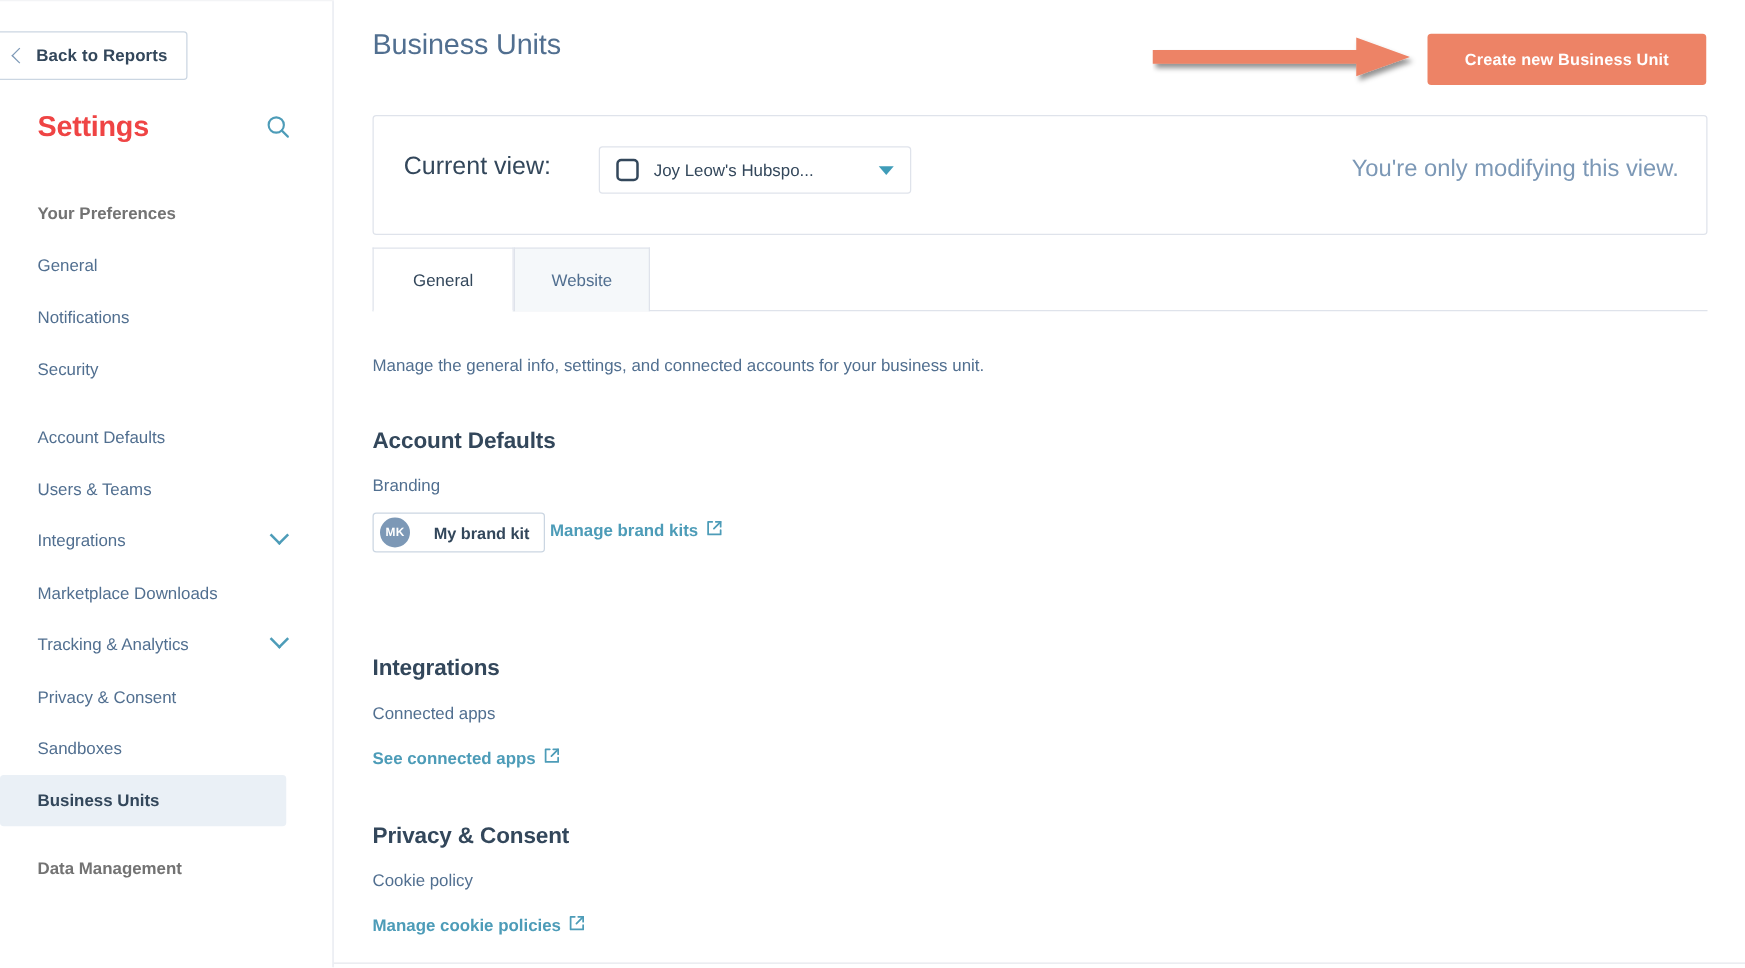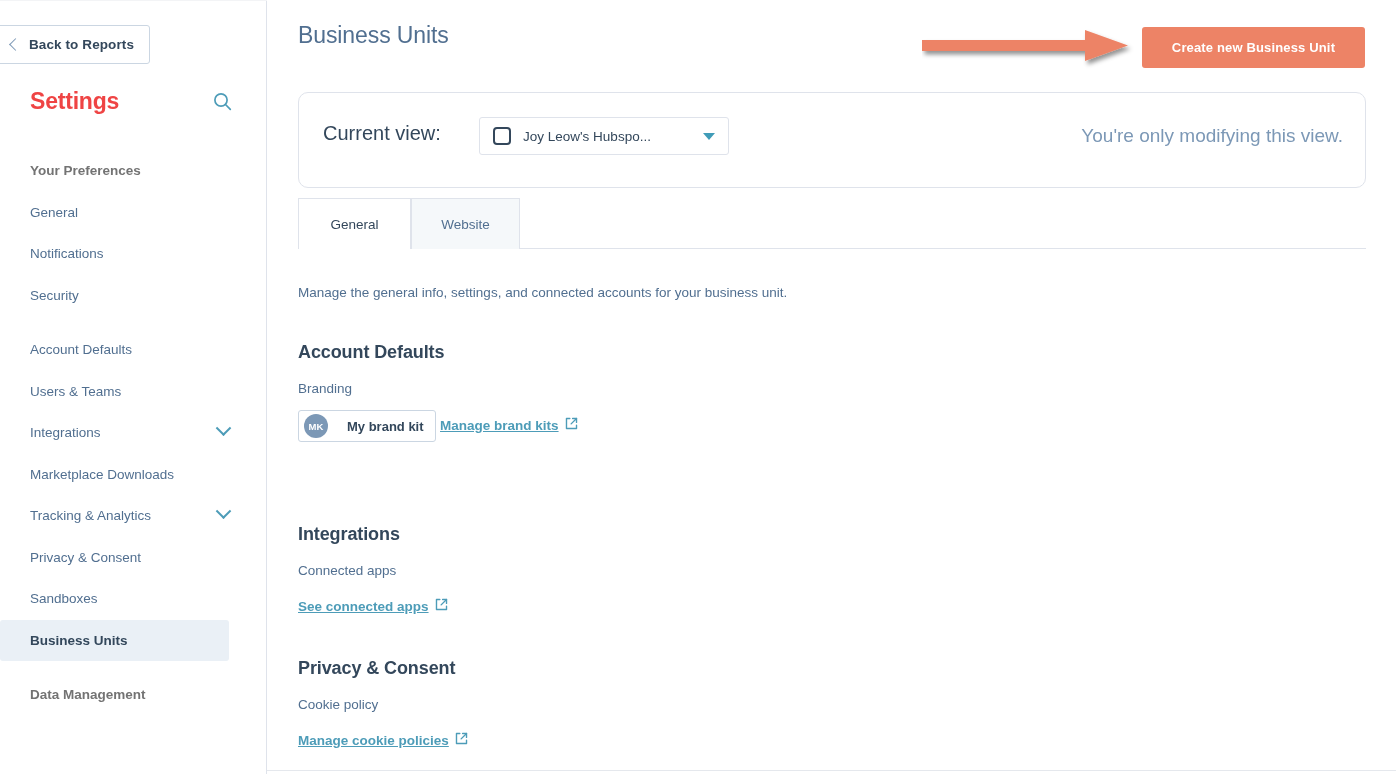--- a/index.html
+++ b/index.html
@@ -161,21 +161,21 @@
     pointer-events: none;
   }
 
   
   .view-card {
     position: absolute;
     left: 31px; top: 92px;
     width: 1068px; height: 96px;
     background: #ffffff;
     border: 1px solid #dfe3eb;
-    border-radius: 10px;
+    border-radius: 3px;
   }
   .view-card-label {
     position: absolute;
     left: 24px; top: 29px;
     font-size: 20px;
     color: #33475b;
   }
   .view-select {
     position: absolute;
     left: 180px; top: 24px;
@@ -274,21 +274,20 @@
   .section-link {
     margin-top: 20px;
     font-size: 13.5px;
     font-weight: bold;
     color: #4d9cb8;
     cursor: pointer;
     display: inline-flex;
     align-items: center;
     gap: 6px;
     white-space: nowrap;
-    text-decoration: underline;
   }
 
   .brandkit-chip {
     margin-top: 14px;
     display: inline-flex;
     align-items: center;
     height: 32px;
     padding: 0 11px 0 5px;
     border: 1px solid #cbd6e2;
     border-radius: 3px;

